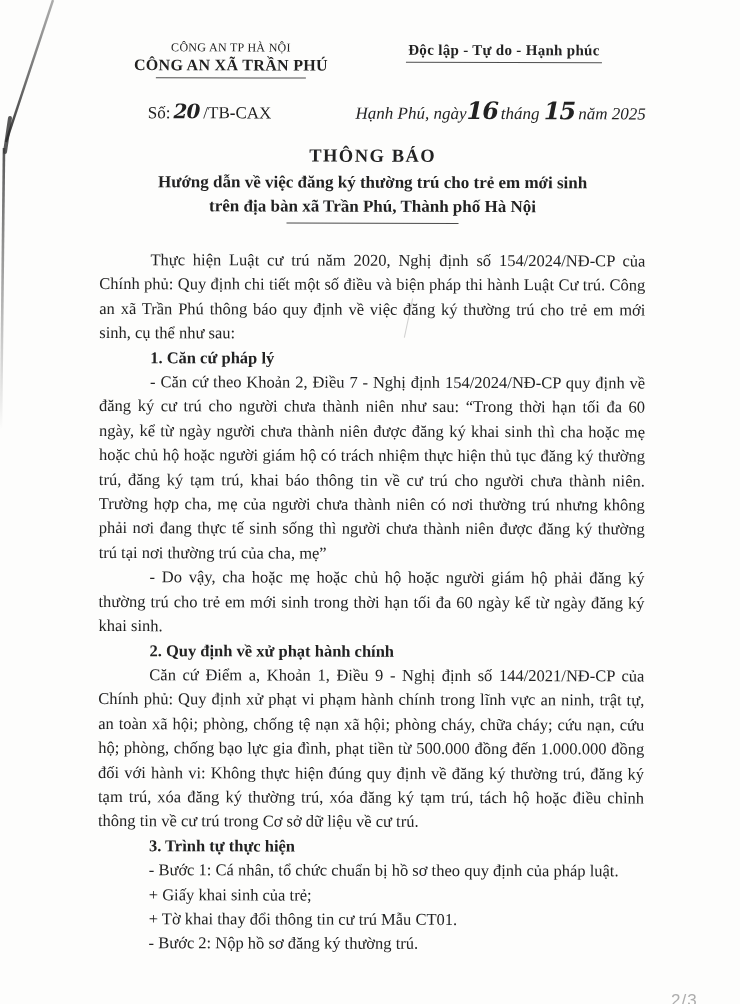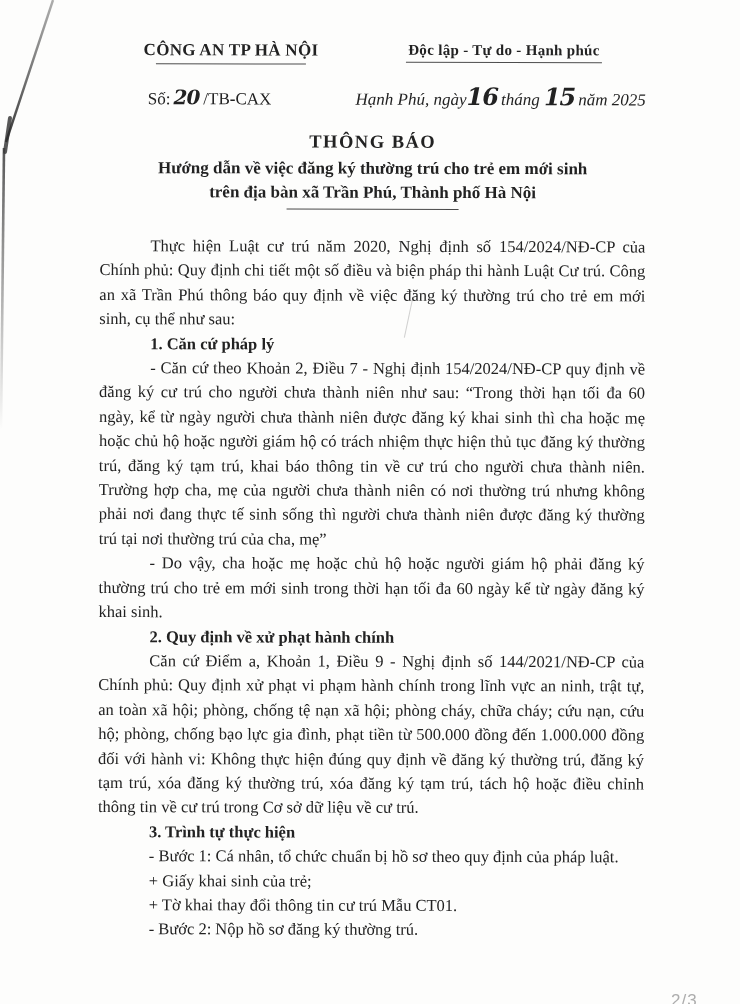--- a/index.html
+++ b/index.html
@@ -13,21 +13,21 @@
   }
   .content {
     position:absolute; left:100px; top:40px; width:546px;
     transform:rotate(0.15deg);
     transform-origin:top left;
   }
   
   .header-row { display:flex; align-items:flex-start; }
   .header-left { width:262px; text-align:center; }
   .header-right { flex:1; text-align:center; }
-  .h-line1 { font-size:17px; letter-spacing:0.3px;font-weight:bold; }
+  .h-line1 { font-size:12px; letter-spacing:0.3px; }
   .h-line2 { font-size:16px; font-weight:bold; letter-spacing:0.3px; margin-top:1px; }
   .rule { border-top:1.6px solid #4d4d4d; height:0; }
   .rule-left  { width:150px; margin:3px auto 0; }
   .rule-right { width:196px; margin:3px auto 0; }
   .header-right .h-line1 { font-weight:bold; font-size:15.5px; }
   .header-right .h-line2 { font-size:15px; }
   
   .meta-row { display:flex; align-items:baseline; margin-top:17px; }
   .doc-number { width:262px; padding-left:48px; box-sizing:border-box; font-size:17px; white-space:nowrap; }
   .dateline { flex:1; text-align:center; font-style:italic; font-size:17px; white-space:nowrap; }
@@ -83,20 +83,21 @@
     <path d="M4,148 L1,430" stroke="url(#fadeV)" stroke-width="2.6" fill="none"></path>
   </svg>
 
   <div class="scratch"></div>
 
   <div class="content">
 
     <div class="header-row">
       <div class="header-left">
         <div class="h-line1">CÔNG AN TP HÀ NỘI</div>
+        <div class="h-line2">CÔNG AN XÃ TRẦN PHÚ</div>
         <div class="rule rule-left"></div>
       </div>
       <div class="header-right">
         <div class="h-line2">Độc lập - Tự do - Hạnh phúc</div>
         <div class="rule rule-right"></div>
       </div>
     </div>
 
     <div class="meta-row">
       <div class="doc-number">

